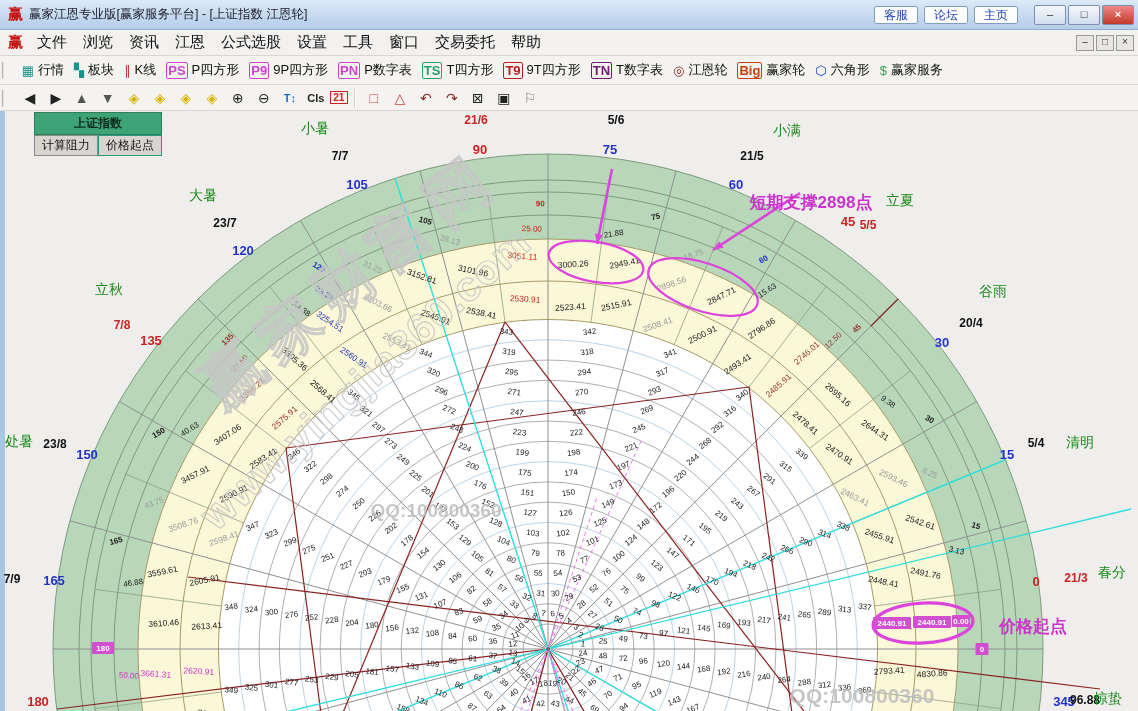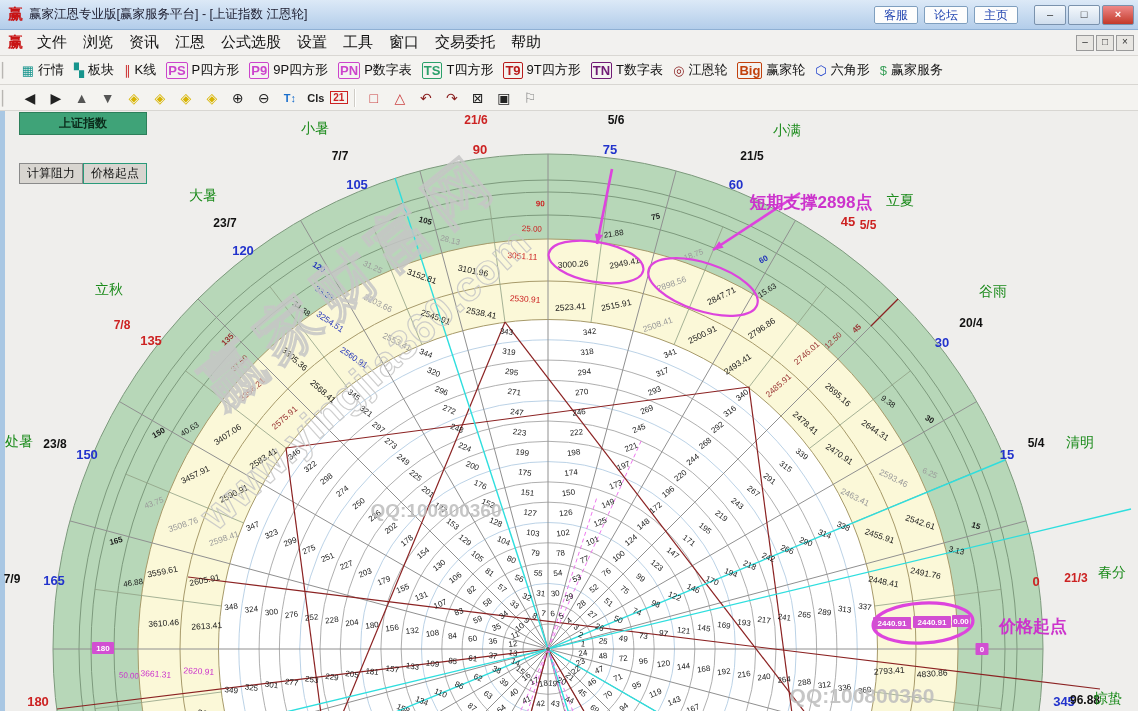--- a/index.html
+++ b/index.html
@@ -28,26 +28,26 @@
   #toolbar2{top:85px;height:26px;}
   .grip{color:#b8b6b2;margin:0 4px 0 2px;font-size:14px;}
   .t1item{display:flex;align-items:center;margin:0 5px;font-size:13px;color:#111;}
   .t1item .ic{margin-right:4px;font-size:13px;}
   .badge{font-size:9px;font-weight:bold;border:1px solid currentColor;padding:0 1px;border-radius:2px;}
   .t2item{width:24px;text-align:center;font-size:14px;margin:0 1px;color:#222;}
   .t2sep{width:1px;height:18px;background:#cfccc6;margin:0 5px;border-right:1px solid #fff;}
   .chart{position:absolute;left:0;top:111px;width:1138px;height:600px;background:#efeeec;overflow:hidden;}
   .leftstrip{position:absolute;left:0;top:0;width:5px;height:600px;background:#a9c7e3;}
   svg{position:absolute;left:0;top:0;}
-  .panel{position:absolute;left:19px;top:1px;width:128px;font-size:12px;z-index:5;}
+  .panel{position:absolute;left:5px;top:1px;width:128px;font-size:12px;z-index:5;padding-left:29px;}
   .panel-header{background:#3fa378;border:1px solid #2d7f5a;color:#0b2b1b;font-weight:bold;
     text-align:center;padding:2px 0;}
   .panel-row{background:#cfe7f8;border-bottom:1px solid #fff;padding:2px 0 2px 3px;font-weight:bold;
     white-space:nowrap;overflow:hidden;}
-  .panel-btns{display:flex;margin-top:28px;}
+  .panel-btns{display:flex;}
   .panel-btn{flex:1;background:#d8d5d0;border:1px solid #8a8a8a;text-align:center;
     font-size:12px;padding:1px 0;color:#111;}
   .panel-btn.alt{border-color:#2a9a7a;}
 </style>
 </head>
 <body>
 
 <div class="titlebar">
   <span class="logo">赢</span>
   <span class="title-text">赢家江恩专业版[赢家服务平台] - [上证指数 江恩轮]</span>

